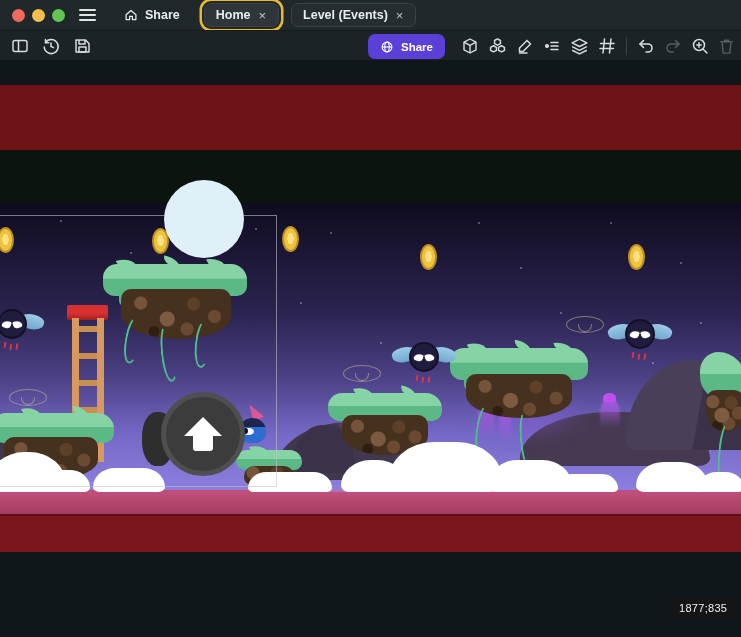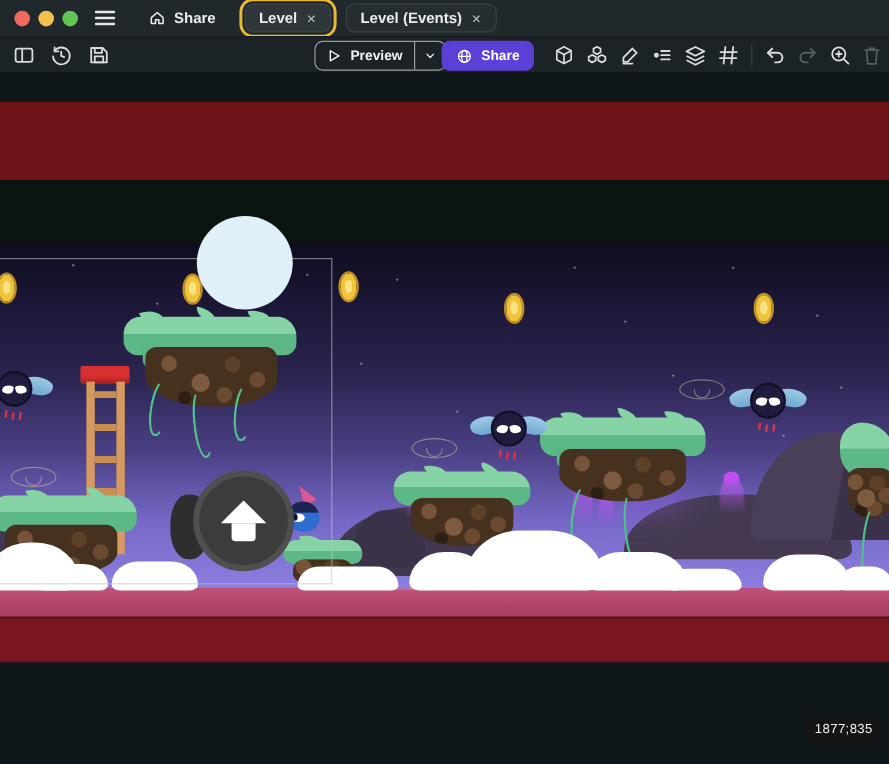--- a/index.html
+++ b/index.html
@@ -153,21 +153,21 @@
     <div class="tabs">
       <div class="tab home">
         <span class="ticon">
           <svg width="14" height="14" viewBox="0 0 20 20" fill="none" stroke="#e9ecec" stroke-width="1.8" stroke-linejoin="round">
               <path d="M3 9.5 10 3.5 17 9.5 V16.5 H12 V12 H8 V16.5 H3 Z"></path>
             </svg>
         </span>
         <span class="tx">Share</span>
       </div>
       <div class="tab level">
-        <span class="tx">Level</span>
+        <span class="tx">Home</span>
         <span class="close">×</span>
       </div>
       <div class="tab">
         <span class="tx">Level (Events)</span>
         <span class="close">×</span>
       </div>
     </div>
   </div>
 
   <div class="toolbar">
@@ -187,36 +187,20 @@
       </span>
       <span class="icon-btn">
         <svg width="20" height="20" viewBox="0 0 20 20" fill="none" stroke="currentColor" stroke-width="1.5" stroke-linejoin="round">
             <path d="M4 4 H13.5 L17 7.5 V16 H4 Z" rx="2"></path>
             <path d="M7 4 V8 H13 V4"></path>
             <rect x="7" y="11" width="7" height="5"></rect>
           </svg>
       </span>
     </div>
 
-    <div class="preview-btn">
-      <span class="pv-main">
-        <span>
-          <svg width="13" height="13" viewBox="0 0 20 20" fill="none" stroke="#f2f4f4" stroke-width="1.8" stroke-linejoin="round">
-              <path d="M5 3.5 L16 10 L5 16.5 Z"></path>
-            </svg>
-        </span>
-        <span class="pv-label">Preview</span>
-      </span>
-      <span class="pv-div"></span>
-      <span class="pv-caret">
-        <svg width="11" height="11" viewBox="0 0 20 20" fill="none" stroke="#f2f4f4" stroke-width="2" stroke-linecap="round">
-            <polyline points="5,7.5 10,12.5 15,7.5"></polyline>
-          </svg>
-      </span>
-    </div>
 
     <div class="share-btn">
       <span>
         <svg width="14" height="14" viewBox="0 0 20 20" fill="none" stroke="#fff" stroke-width="1.6">
             <circle cx="10" cy="10" r="7"></circle>
             <ellipse cx="10" cy="10" rx="3.2" ry="7"></ellipse>
             <line x1="3" y1="10" x2="17" y2="10"></line>
           </svg>
       </span>
       <span>Share</span>

